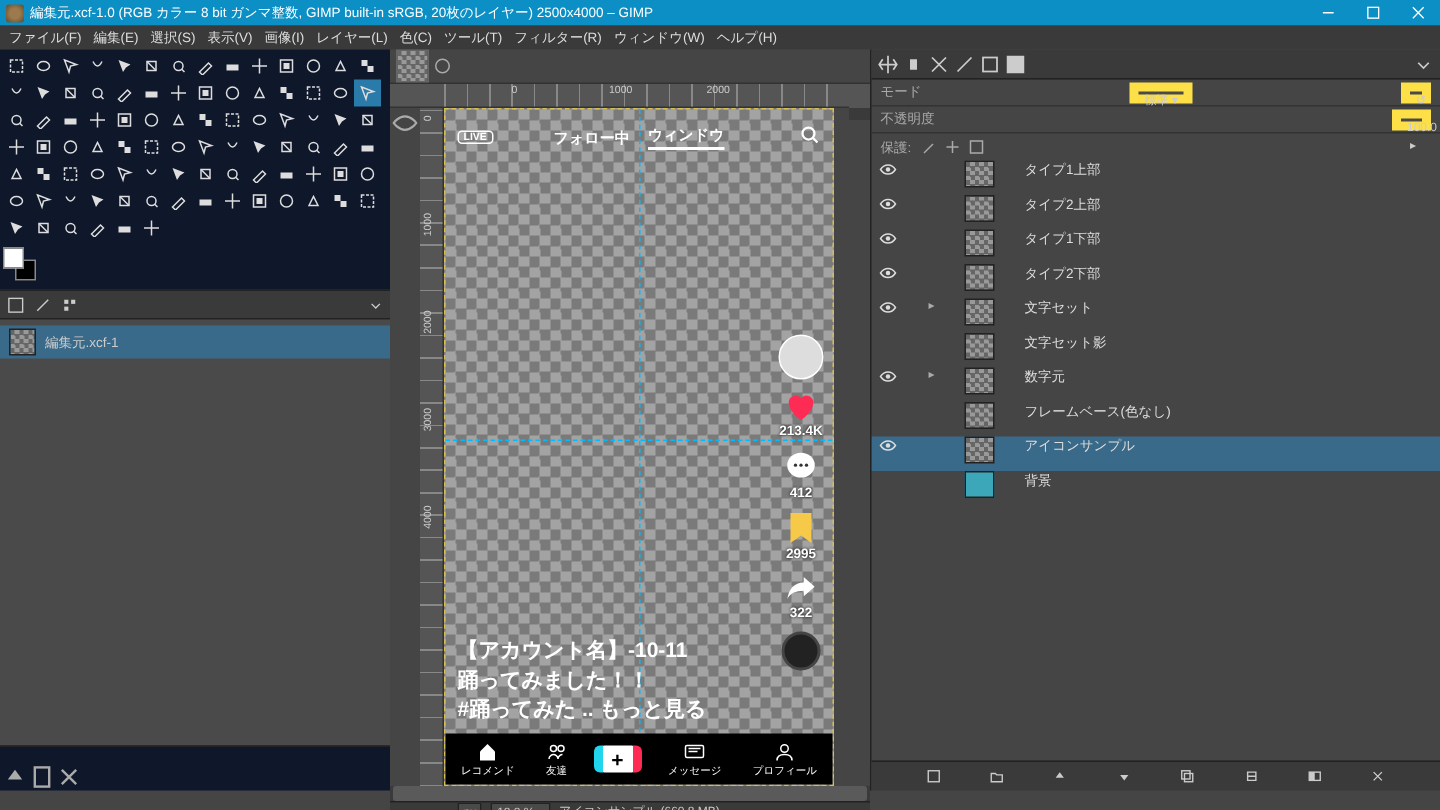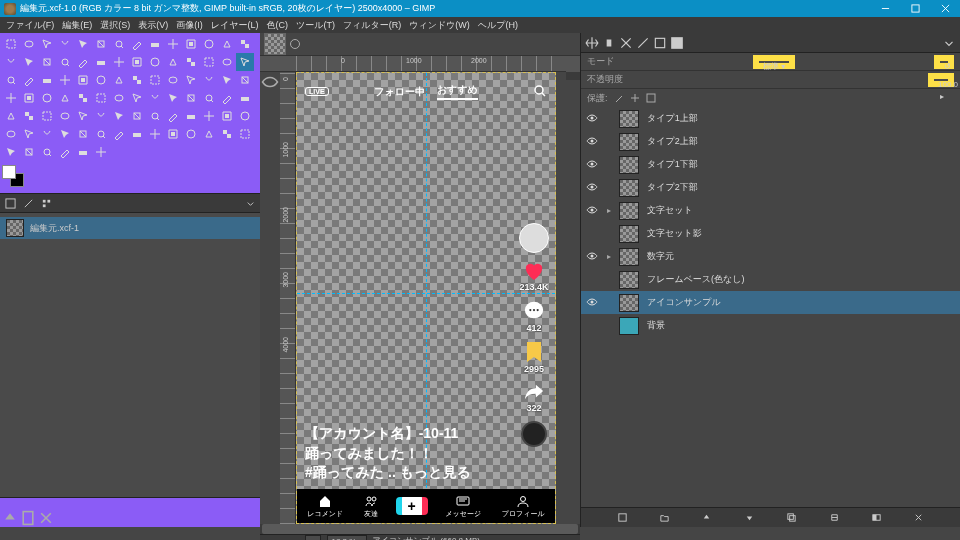--- a/index.html
+++ b/index.html
@@ -13,21 +13,21 @@
 .winbtn.close { background: rgba(255,255,255,0); }
 .winbtn svg { width: 9px; height: 9px; }
 
 
 .menubar { background: #3a3a3a; height: 16px; display: flex; align-items: center; padding-left: 2px; }
 .menubar span { padding: 0 4px; font-size: 9px; color: #ddd; }
 
 .body { display: flex; height: 494px; }
 
 
-.left { width: 260px; background: #8b5cf6; display: flex; flex-direction: column; }
+.left { width: 260px; background: #0f172a; display: flex; flex-direction: column; }
 
 
 .toolbox { padding: 2px 0 0 2px; }
 .toolrow { display: flex; }
 .tool { width: 18px; height: 18px; display: flex; align-items: center; justify-content: center; color: #ddd; }
 .tool.sel { background: #2a7aaa; }
 .tool svg { width: 12px; height: 12px; }
 
 .swatches { margin: 4px 2px; width: 28px; height: 24px; position: relative; }
 .sw { width: 14px; height: 14px; border: 1px solid #888; position: absolute; }
@@ -103,21 +103,21 @@
 .r-strip { height:20px;background:#3a3a3a;display:flex;align-items:center;gap:3px;padding:0 4px;border-bottom:1px solid #222;}
 .r-strip .ri{width:14px;height:14px;display:flex;align-items:center;justify-content:center;}
 .r-row1 { display:flex;align-items:center;height:18px;padding:0 6px;font-size:9px;border-bottom:1px solid #333;}
 .r-row1 .lbl{color:#aaa;}
 .r-row1 .sel{margin-left:auto;background:#4a4a4a;border:6px solid #fde047;padding:0 4px;height:14px;line-height:12px;font-size:8px;}
 .r-row1 .sel2{width:26px;text-align:right;}
 .r-lock{height:18px;display:flex;align-items:center;padding:0 6px;gap:6px;font-size:9px;color:#aaa;}
 .r-lock svg{width:10px;height:10px;}
 
 .layers { flex:1; overflow-y:auto;}
-.layer { display:flex;align-items:center;height:23px;padding:0 4px;gap:4px;}
+.layer { display:flex;align-items:flex-start;height:23px;padding:0 4px;gap:16px;}
 .layer.sel{background:#3a6a8a;}
 .layer .eye{width:14px;text-align:center;}
 .layer .spacer{width:12px;text-align:center;font-size:8px;color:#aaa;}
 .layer .lthumb{width:20px;height:18px;background:repeating-conic-gradient(#999 0 25%,#666 0 50%) 0 0/6px 6px;border:1px solid #222;}
 .layer .lthumb.solid{background:#3ba7b8;}
 .layer .lname{font-size:9px;color:#ddd;margin-left:4px;}
 
 .r-bottom{height:20px;background:#3a3a3a;border-top:1px solid #222;display:flex;align-items:center;justify-content:space-around;padding:0 20px;}
 .r-bottom svg{width:11px;height:11px;color:#ccc;}
 </style>
@@ -731,21 +731,21 @@
         </div>
       <div class="cmain">
        <div class="cmain-inner">
         <div class="canvas">
           <div class="guide-v"></div>
           <div class="guide-h"></div>
 
           <div class="tt-top">
             <span class="live">LIVE</span>
             <span class="tab">フォロー中</span>
-            <span class="tab u">おすすめ</span>
+            <span class="tab u">ウィンドウ</span>
             <span class="search"><svg width="14" height="14" viewBox="0 0 14 14">
                     <circle cx="6" cy="6" r="4" fill="none" stroke="#fff" stroke-width="1.5"></circle>
                     <path d="M9 9l3 3" stroke="#fff" stroke-width="1.5"></path>
                   </svg></span>
           </div>
           <div class="tt-right">
             <div class="av"></div>
             <div class="ic">
                   <svg width="22" height="20" viewBox="0 0 24 22">
                     <path d="M12 21s-9-6-9-13a5 5 0 019-3 5 5 0 019 3c0 7-9 13-9 13z" fill="#fe2c55"></path>

